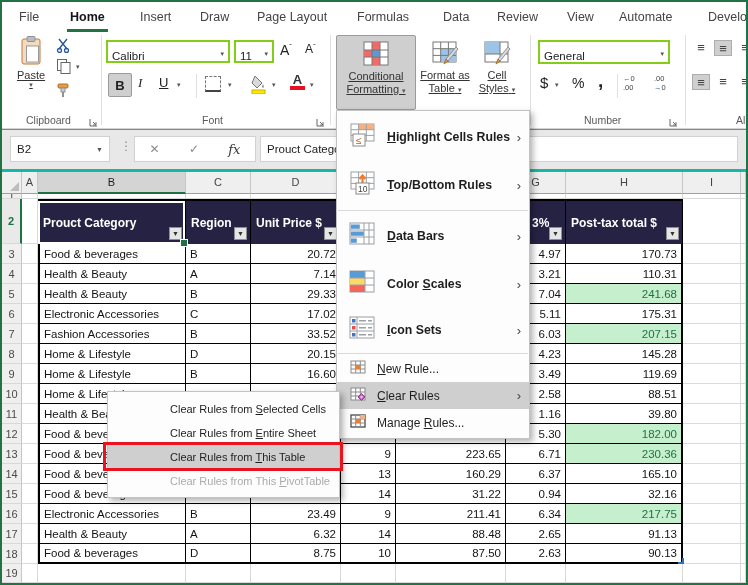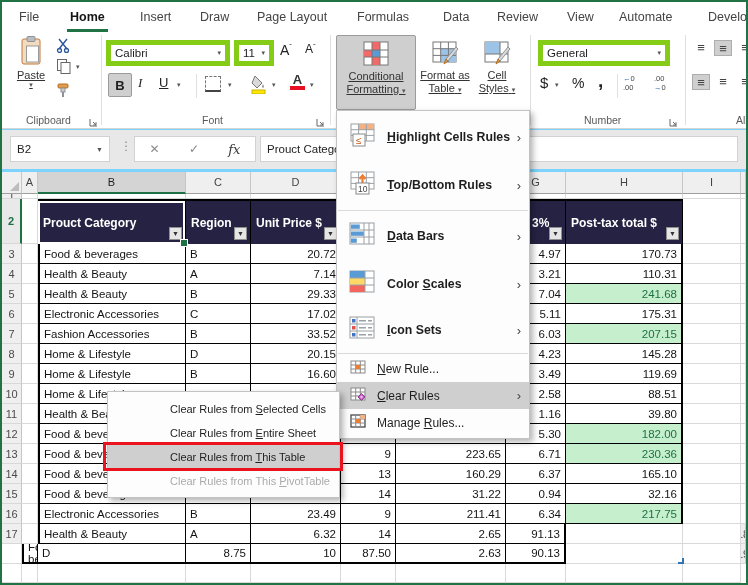--- a/index.html
+++ b/index.html
@@ -1,32 +1,32 @@
 <!DOCTYPE html>
 <html><head>
 <meta charset="utf-8">
 <style>
   html,body{margin:0;padding:0;background:#fff;}
   #app{position:relative;width:748px;height:585px;box-sizing:border-box;border:2px solid #217346;
-       font-family:"Liberation Sans",sans-serif;overflow:hidden;background:#7dd3fc;color:#262626;}
+       font-family:"Liberation Sans",sans-serif;overflow:hidden;background:#14b8a6;color:#262626;}
   
   #tabs{position:absolute;top:0;left:0;width:744px;height:30px;background:#fff;}
   .tab{position:absolute;top:0;height:30px;line-height:30px;font-size:12.5px;color:#444;cursor:default;}
   .tab.active{color:#161616;font-weight:700;}
   .tab.active::after{content:"";position:absolute;left:-3px;right:-3px;bottom:0;height:3px;background:#217346;}
   
   #ribbon{position:absolute;top:30px;left:0;width:744px;height:97px;background:#fff;border-bottom:1px solid #D5D5D5;box-sizing:border-box;}
   .vdiv{position:absolute;top:3px;height:90px;width:1px;background:#E0E0E0;}
   .gl{position:absolute;top:82px;font-size:10.5px;color:#5A5A5A;}
   .launcher{position:absolute;top:82px;width:10px;height:10px;}
   .rbtn-big{position:absolute;display:flex;flex-direction:column;align-items:center;font-size:11px;color:#333;text-decoration:underline;}
   .rlabel2{text-align:center;line-height:1.2;font-size:11px;color:#333;}
   .chev{font-size:7px;color:#555;}
-  .combo{position:absolute;background:#fff;border:5px solid #84cc16;font-size:11.5px;color:#222;
-         display:flex;align-items:center;padding:8px 4px;box-sizing:border-box;}
+  .combo{position:absolute;background:#fff;border:2px solid #84cc16;font-size:11.5px;color:#222;
+         display:flex;align-items:flex-start;padding:8px 4px;box-sizing:border-box;}
   .combo .chev{margin-left:auto;}
   .fbtn{position:absolute;font-size:13px;color:#222;display:flex;align-items:flex-start;}
   .pressed{background:#CFCFCF;border:1px solid #9B9B9B;border-radius:2px;box-sizing:border-box;}
   .ubar{display:block;height:4px;width:15px;margin-top:0px;}
   .alnicon{position:absolute;width:18px;height:16px;font-size:13px;color:#444;text-align:center;line-height:16px;}
   .alnpressed{background:#CFCFCF;border:1px solid #ADADAD;box-sizing:border-box;}
   
   #fbar{position:absolute;top:128px;left:0;width:744px;height:39px;background:#E8E8E8;}
   .fbox{position:absolute;top:6px;height:26px;background:#fff;border:1px solid #D2D2D2;box-sizing:border-box;
         display:flex;align-items:center;font-size:11.5px;color:#222;}
@@ -486,20 +486,21 @@
       <div class="tc num">6.34</div>
       <div class="tc num br2 good">217.75</div>
       <div class="c"></div>
       <div class="c"></div>
       <div class="rn">17</div>
       <div class="c"></div>
       <div class="tc txt bl2">Health &amp; Beauty</div>
       <div class="tc txt">A</div>
       <div class="tc num">6.32</div>
       <div class="tc num">14</div>
+      <div class="tc num">88.48</div>
       <div class="tc num">2.65</div>
       <div class="tc num br2">91.13</div>
       <div class="c"></div>
       <div class="c"></div>
       <div class="rn">18</div>
       <div class="c"></div>
       <div class="tc txt bl2 bb2">Food &amp; beverages</div>
       <div class="tc txt bb2">D</div>
       <div class="tc num bb2">8.75</div>
       <div class="tc num bb2">10</div>

